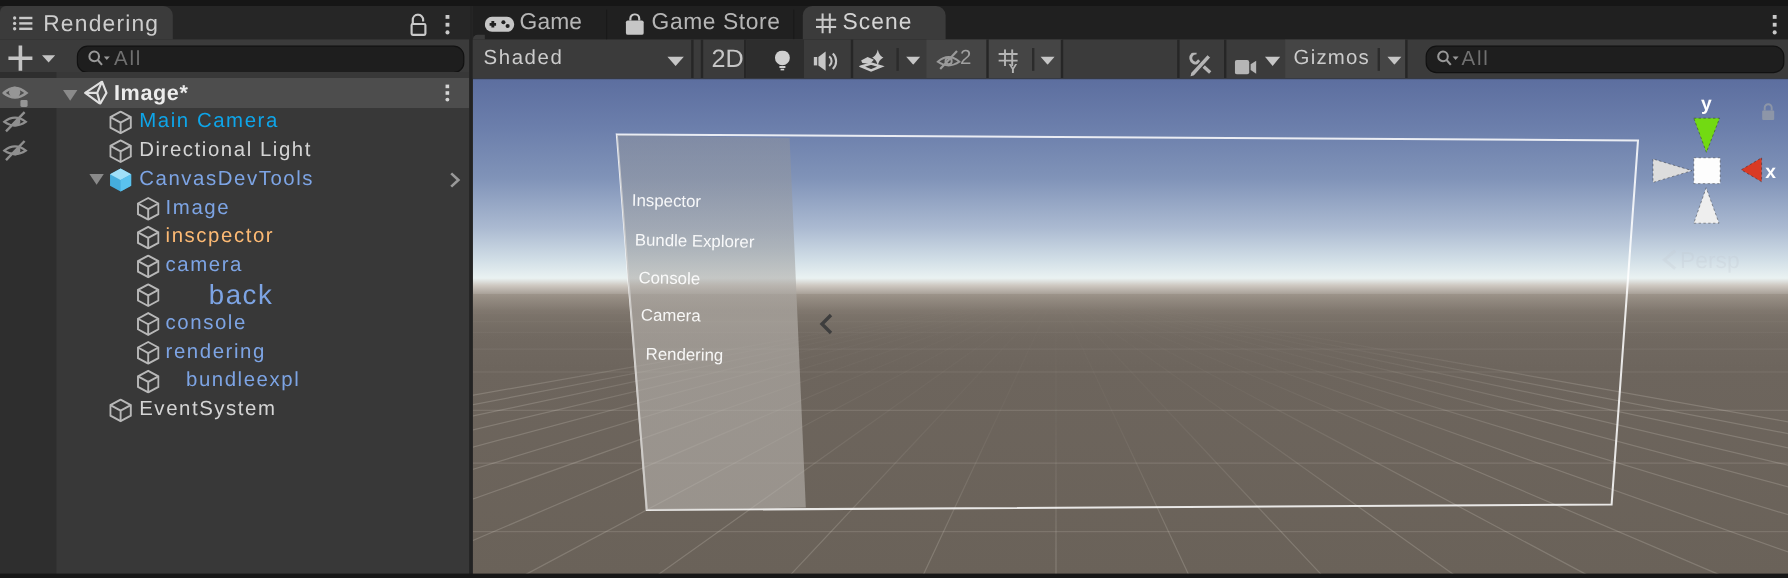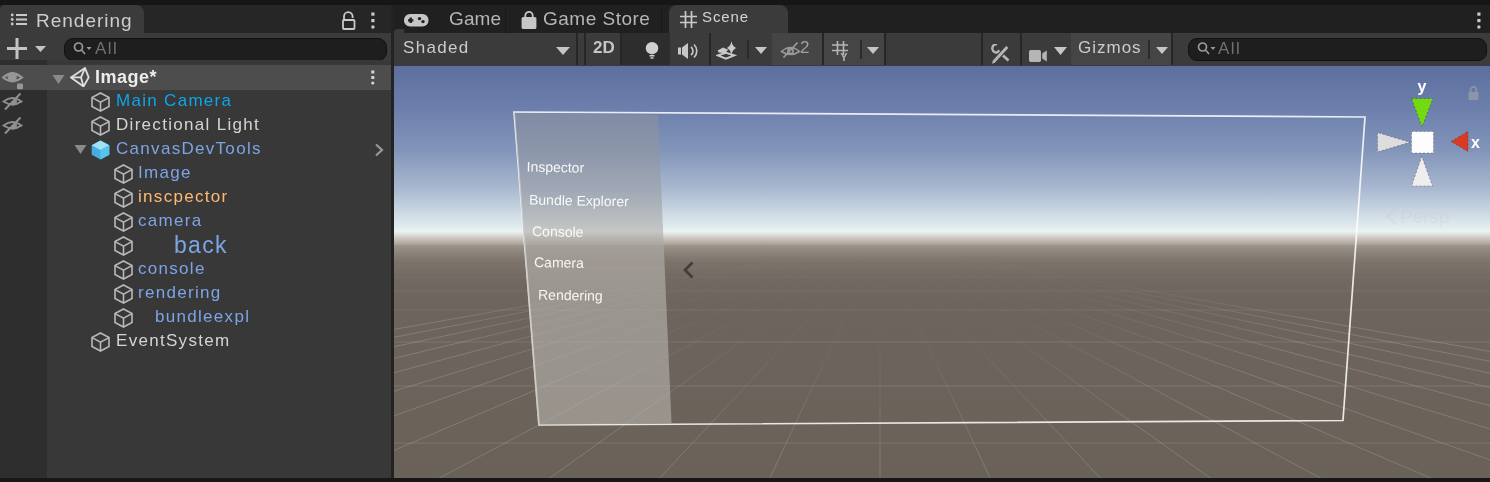--- a/index.html
+++ b/index.html
@@ -161,49 +161,49 @@
     <div class="abs" style="left:0;top:0;width:1096px;height:28px;background:#202020;"></div>
     <div class="abs" style="left:111px;top:3px;width:1px;height:25px;background:#191919;"></div>
     <div class="abs" style="left:267px;top:3px;width:1px;height:25px;background:#191919;"></div>
 
     <svg class="abs" style="left:10px;top:8px;" width="25" height="14" viewBox="0 0 25 14">
       <rect x="0" y="1" width="24.5" height="12.5" rx="6" fill="#c6c6c6"></rect>
       <path d="M5.5 4.6 h2.4 v2.4 h-2.4 z M5.5 7.6 h2.4 v2.4 h-2.4 z M4 6.2 h5.4 v2.2 h-5.4 z" fill="#202020"></path>
       <circle cx="15.5" cy="5.6" r="1.7" fill="#202020"></circle>
       <circle cx="19" cy="8.6" r="1.7" fill="#202020"></circle>
     </svg>
-    <div class="abs" style="left:39px;top:3px;font-size:19px;color:#b5b5b5;letter-spacing:0.1px;margin-left:16px;">Game</div>
+    <div class="abs" style="left:39px;top:3px;font-size:19px;color:#b5b5b5;letter-spacing:0.1px;">Game</div>
 
     <svg class="abs" style="left:126px;top:6px;" width="18" height="19" viewBox="0 0 18 19">
       <path d="M5.3 6 V4.6 a3.7 3.7 0 0 1 7.4 0 V6" fill="none" stroke="#c6c6c6" stroke-width="1.8"></path>
       <rect x="1.6" y="6" width="14.8" height="12" rx="1.6" fill="#c6c6c6"></rect>
     </svg>
     <div class="abs" style="left:149px;top:3px;font-size:19px;color:#b5b5b5;letter-spacing:0.5px;">Game Store</div>
 
     <div class="abs" style="left:275px;top:0;width:119px;height:28px;background:#3b3b3b;border-radius:8px 8px 0 0;"></div>
     <svg class="abs" style="left:286px;top:6px;" width="17" height="17" viewBox="0 0 17 17">
       <path d="M5.5 0 V17 M11.5 0 V17 M0 5.5 H17 M0 11.5 H17" stroke="#c9c9c9" stroke-width="1.7"></path>
     </svg>
-    <div class="abs" style="left:308px;top:3px;font-size:15px;color:#d4d4d4;letter-spacing:0.9px;">Scene</div>
+    <div class="abs" style="left:308px;top:3px;font-size:19px;color:#d4d4d4;letter-spacing:0.9px;">Scene</div>
 
     <svg class="abs" style="left:1081px;top:6px;" width="8" height="20" viewBox="0 0 8 20">
       <rect x="2.3" y="1.5" width="3.2" height="3.2" fill="#c9c9c9"></rect>
       <rect x="2.3" y="8" width="3.2" height="3.2" fill="#c9c9c9"></rect>
       <circle cx="3.9" cy="16" r="1.7" fill="#c9c9c9"></circle>
     </svg>
 
     <div class="abs" style="left:0;top:28px;width:1096px;height:32px;background:#3b3b3b;" id="scenebar"></div>
     <div class="abs" style="left:0;top:24px;width:10px;height:4px;background:#3b3b3b;border-radius:5px 0 0 0;"></div>
     <div class="abs" style="left:9px;top:33px;font-size:17px;color:#cccccc;letter-spacing:1.3px;">Shaded</div>
     <svg class="abs" style="left:162px;top:42px;" width="14" height="8" viewBox="0 0 14 8">
         <path d="M0 0 H14 L7 8 Z" fill="#c6c6c6"></path>
       </svg>
     <div class="abs" style="left:182px;top:28px;width:2px;height:32px;background:#262626;"></div>
     <div class="abs" style="left:190px;top:28px;width:2px;height:32px;background:#262626;"></div>
-    <div class="abs" style="left:199px;top:33px;font-size:17px;font-weight:bold;color:#c6c6c6;">2D</div>
+    <div class="abs" style="left:199px;top:33px;font-size:21px;font-weight:normal;color:#c6c6c6;">2D</div>
     <div class="abs" style="left:226px;top:28px;width:2px;height:32px;background:#262626;"></div>
 
     <div class="abs" style="left:228px;top:28px;width:48px;height:32px;background:#2d2d2d;"></div>
     <svg class="abs" style="left:250px;top:37px;" width="16" height="17" viewBox="0 0 16 17">
       <circle cx="8" cy="6.2" r="6.2" fill="#cfcfcf"></circle>
       <path d="M5.5 13 h5 v1.6 h-5 z M6.5 15.2 h3 v1.5 h-3 z" fill="#cfcfcf"></path>
     </svg>
 
     <svg class="abs" style="left:284px;top:37px;" width="22" height="18" viewBox="0 0 22 18">
       <rect x="0" y="5.5" width="3" height="7" fill="#c6c6c6"></rect>

